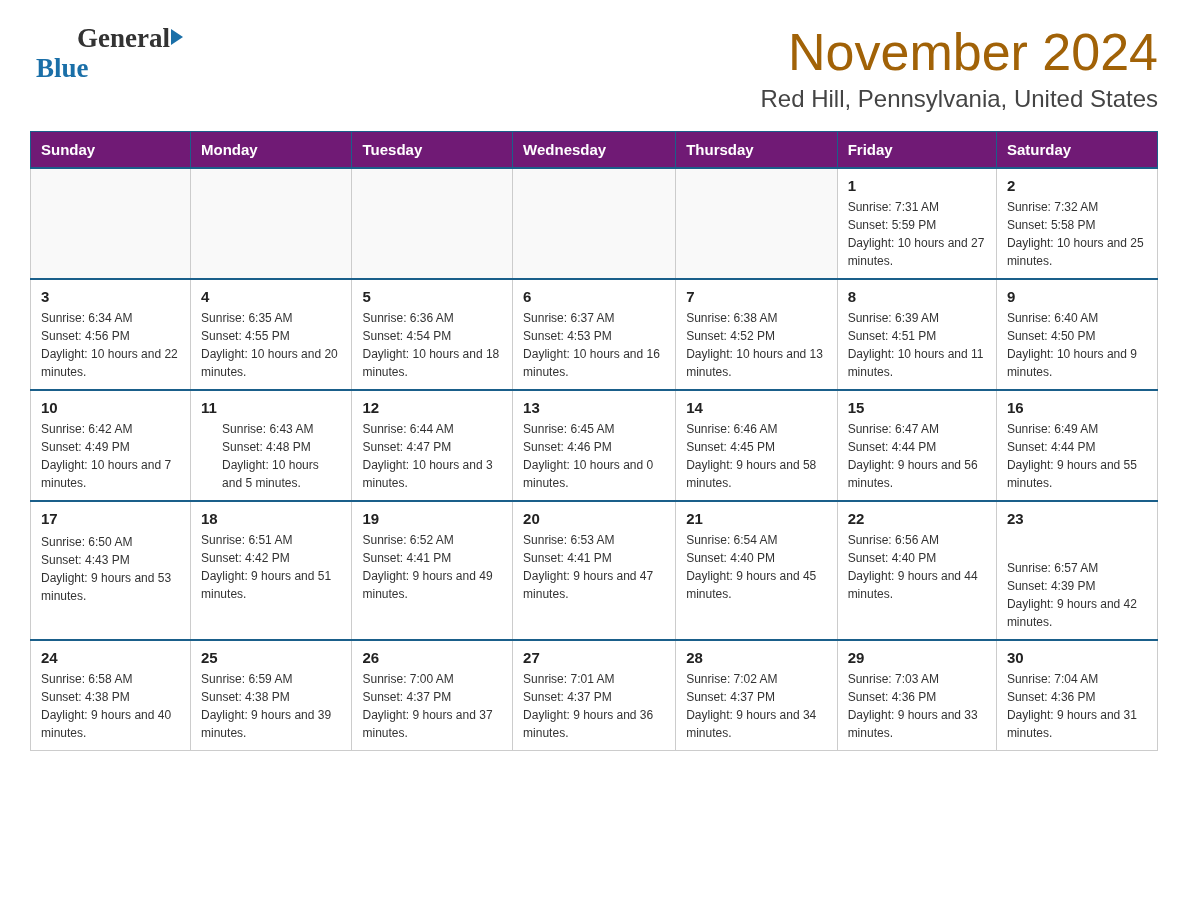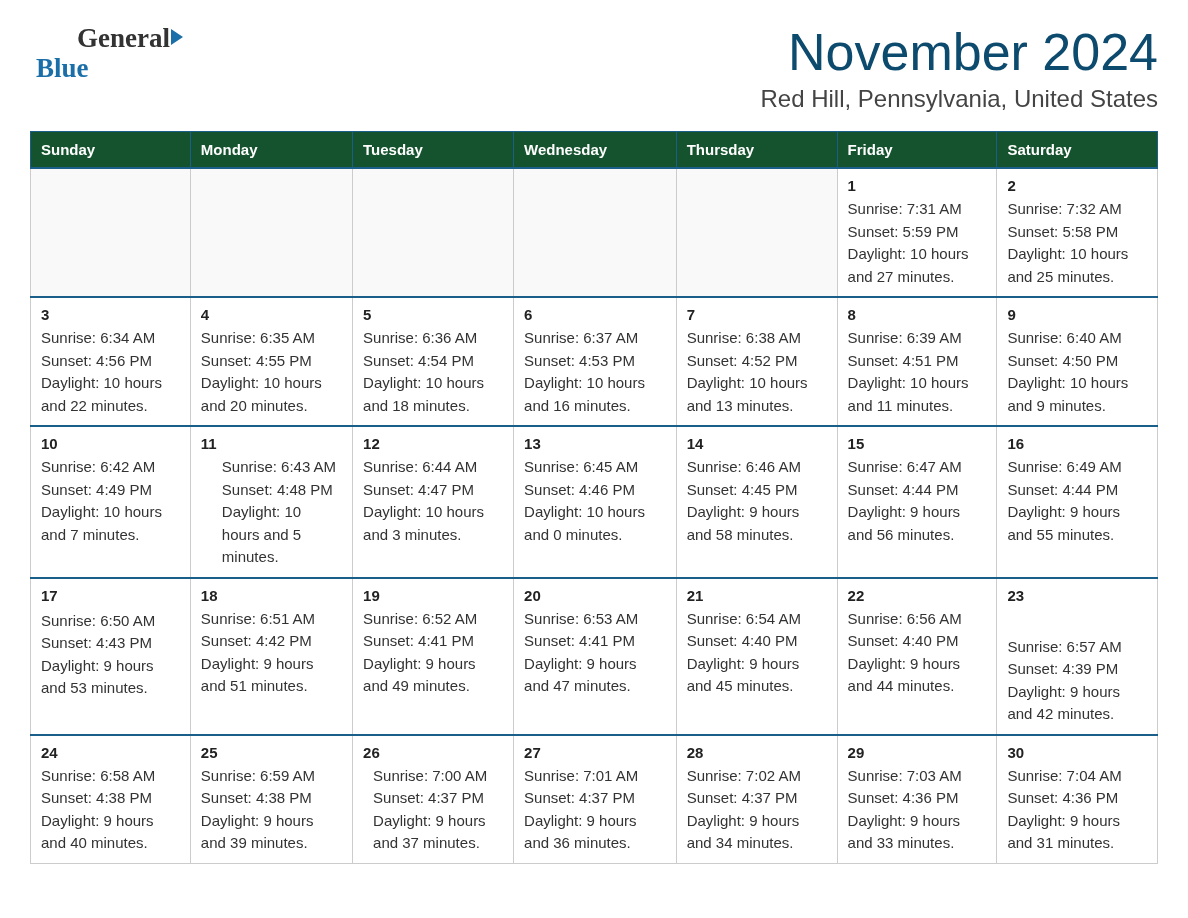--- a/index.html
+++ b/index.html
@@ -15,35 +15,35 @@
       justify-content: space-between;
       align-items: flex-start;
       margin-bottom: 18px;
     }
     .title-area {
       text-align: right;
     }
     .main-title {
       font-size: 52px;
       font-weight: 400;
-      color: #0c4a6e;
+      color: #a16207;
       line-height: 1.1;
     }
     .subtitle {
       font-size: 24px;
       color: #444;
       margin-top: 4px;
     }
     .calendar {
       width: 100%;
       border-collapse: collapse;
       border: 1.5px solid #ccc;
     }
     .calendar th {
-      background-color: #14532d;
+      background-color: #701a75;
       color: #fff;
       font-size: 15px;
       font-weight: 600;
       padding: 9px 10px;
       text-align: left;
       border: 1px solid #1a5f8a;
     }
     .calendar td {
       vertical-align: top;
       padding: 8px 10px;
@@ -58,21 +58,21 @@
       background: #f9f9f9;
     }
     .day-num {
       font-size: 15px;
       font-weight: 600;
       color: #222;
       display: block;
       margin-bottom: 4px;
     }
     .day-info {
-      font-size: 15px;
+      font-size: 12px;
       color: #333;
       line-height: 1.5;
     }
     .week-row td {
       border-top: 2px solid #1a5f8a;
     }
     .logo-triangle {
       display: inline-block;
       width: 0;
       height: 0;
@@ -289,21 +289,21 @@
 Daylight: 9 hours and 40 minutes.</div>
         </td>
         <td>
           <span class="day-num">25</span>
           <div class="day-info" style="white-space: pre-line;">Sunrise: 6:59 AM
 Sunset: 4:38 PM
 Daylight: 9 hours and 39 minutes.</div>
         </td>
         <td>
           <span class="day-num">26</span>
-          <div class="day-info" style="white-space: pre-line; margin-left: 10px;">Sunrise: 7:00 AM
+          <div class="day-info" style="white-space: pre-line;">Sunrise: 7:00 AM
 Sunset: 4:37 PM
 Daylight: 9 hours and 37 minutes.</div>
         </td>
         <td>
           <span class="day-num">27</span>
           <div class="day-info" style="white-space: pre-line;">Sunrise: 7:01 AM
 Sunset: 4:37 PM
 Daylight: 9 hours and 36 minutes.</div>
         </td>
         <td>

